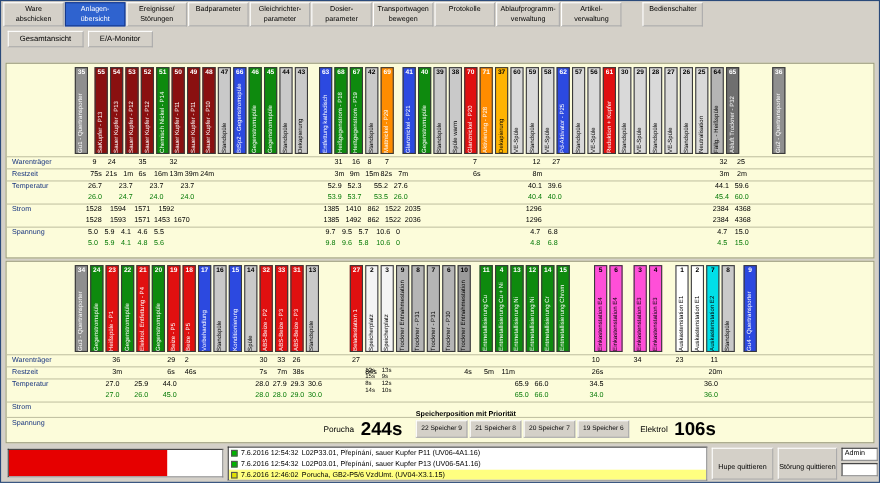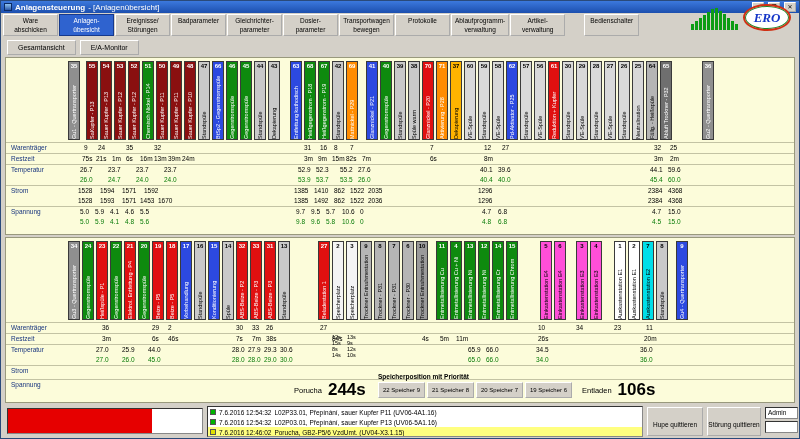--- a/index.html
+++ b/index.html
@@ -64,29 +64,20 @@
   #hupe{left:646px;width:56px}
   #stoer{left:706px;width:54px}
   .adminbox{position:absolute;left:764px;top:3px;width:33px;height:12px;background:#fff;border:1px inset #888;font-size:6.5px;padding:1px 2px}
   .adminbox2{position:absolute;left:764px;top:17px;width:33px;height:12px;background:#fff;border:1px inset #888}
 </style>
 </head>
 <body>
 
 <div class="window">
 
-  <div class="titlebar">
-    <span class="wicon"></span>
-    <span class="title">Anlagensteuerung</span>
-    <span class="suffix">- [Anlagenübersicht]</span>
-    <span class="tspacer"></span>
-    <span class="wbtn">_</span>
-    <span class="wbtn">❒</span>
-    <span class="wbtn">✕</span>
-  </div>
 
   <div class="tabs" id="tabs">
       <div class="tab">
         <div>Ware</div>
         <div>abschicken</div>
       </div>
       <div class="tab active">
         <div>Anlagen-</div>
         <div>übersicht</div>
       </div>
@@ -126,37 +117,20 @@
         <div>Bedienschalter</div>
         <div></div>
       </div>
     </div>
 
   <div class="toolbar">
     <button class="tbtn">Gesamtansicht</button>
     <button class="tbtn">E/A-Monitor</button>
   </div>
 
-  <div class="logo">
-    <div class="eq" id="eq">
-        <div style="height: 6px;"></div>
-        <div style="height: 9px;"></div>
-        <div style="height: 12px;"></div>
-        <div style="height: 15px;"></div>
-        <div style="height: 18px;"></div>
-        <div style="height: 21px;"></div>
-        <div style="height: 22px;"></div>
-        <div style="height: 19px;"></div>
-        <div style="height: 16px;"></div>
-        <div style="height: 12px;"></div>
-        <div style="height: 9px;"></div>
-        <div style="height: 6px;"></div>
-      </div>
-    <div class="oval">ERO</div>
-  </div>
 
   <div class="panel" id="top-panel">
     <div class="barsrow" id="top-bars">
         <div class="bar" style="background: rgb(143, 143, 143); color: rgb(255, 255, 255);">
           <span class="bn">35</span>
           <span class="bt">Gu1 - Quertransporter</span>
         </div>
         <div class="bar" style="background: rgb(138, 16, 16); color: rgb(255, 255, 255); margin-left: 4px;">
           <span class="bn">55</span>
           <span class="bt">SaKupfer - P13</span>
@@ -703,21 +677,21 @@
     <div class="speicher">
       <div class="stitle">Speicherposition mit Priorität</div>
       <div class="sbtns" id="sbtns">
           <button class="sbtn">22 Speicher 9</button>
           <button class="sbtn">21 Speicher 8</button>
           <button class="sbtn">20 Speicher 7</button>
           <button class="sbtn">19 Speicher 6</button>
         </div>
     </div>
     <div class="entladen">
-      <span class="flabel">Entladen</span>
+      <span class="flabel">Elektrol</span>
       <span class="bigval">106s</span>
     </div>
   <div class="stack" style="left: 326px;">
         <div>12s</div>
         <div>15s</div>
         <div>8s</div>
         <div>14s</div>
       </div>
       <div class="stack" style="left: 341px;">
         <div>13s</div>

